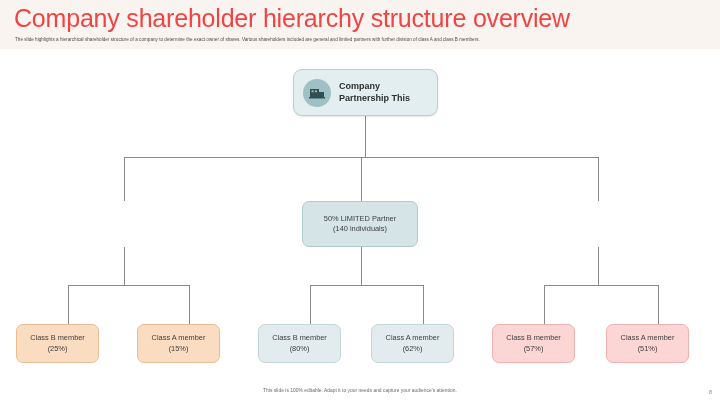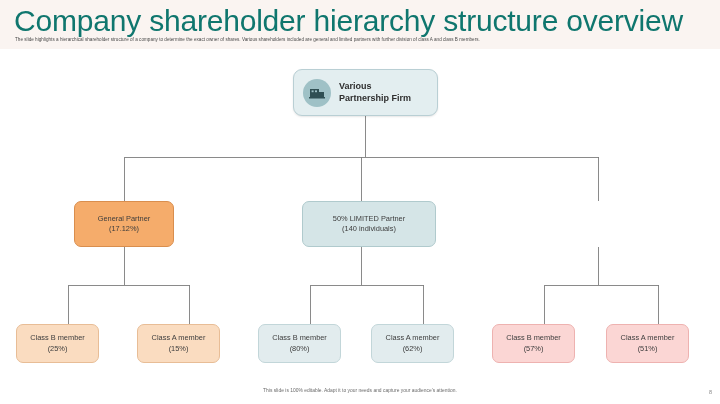--- a/index.html
+++ b/index.html
@@ -21,23 +21,23 @@
     position: absolute;
     left: 0; top: 0;
     width: 720px;
     height: 49px;
     background: #faf4f1;
   }
   .page-title {
     position: absolute;
     left: 14px;
     top: 4px;
-    font-size: 30px;
+    font-size: 25px;
     font-weight: 400;
-    color: #0f766e;
+    color: #ef4444;
     letter-spacing: -0.2px;
     white-space: nowrap;
   }
   .page-subtitle {
     position: absolute;
     left: 15px;
     top: 36.5px;
     width: 694px;
     font-size: 4.6px;
     line-height: 6px;
@@ -109,21 +109,21 @@
     line-height: 11.5px;
     font-weight: bold;
     color: #2f2f2f;
     text-align: left;
   }
   .root-label .ln2 { display: block; }
 
   
   .node-mid { width: 100px; height: 46px; top: 152px; }
   .node-mid-1 { left: 74px;  background: #f5ac6b; border: 1px solid #d98e4e; }
-  .node-mid-2 { left: 302px; width: 134px; background: #d5e5e7; border: 1px solid #b0cacd; }
+  .node-mid-2 { left: 302px; width: 116px; background: #d5e5e7; border: 1px solid #b0cacd; }
   .node-mid-3 { left: 548px; background: #f5aaa6; border: 1px solid #de8c88; }
 
   
   .node-leaf { width: 83px; height: 39px; top: 275px; }
   .leaf-orange { background: #fadcc0; border: 1px solid #e8bd96; }
   .leaf-teal   { background: #e2ecee; border: 1px solid #c2d6d9; }
   .leaf-pink   { background: #fbd6d4; border: 1px solid #eeb2b0; }
 
   .leaf-1 { left: 16px;  }
   .leaf-2 { left: 137px; }
@@ -194,31 +194,25 @@
       <span class="root-icon">
         <svg width="16" height="14" viewBox="0 0 16 14" aria-hidden="true">
           <rect x="1" y="3" width="9" height="8" fill="#2f4f53"></rect>
           <rect x="10" y="6" width="5" height="5" fill="#2f4f53"></rect>
           <rect x="2.6" y="4.4" width="2" height="1.8" fill="#9fc1c6"></rect>
           <rect x="6" y="4.4" width="2" height="1.8" fill="#9fc1c6"></rect>
           <rect x="0" y="11" width="16" height="1.5" fill="#2f4f53"></rect>
         </svg>
       </span>
       <span class="root-label">
-        <span>Various</span>
-        <span class="ln2">Partnership Firm</span>
-      </span>
-    </div>
-
-    <div class="node node-mid node-mid-1">
-      <span class="node-text">
-        <span>General Partner</span>
-        <span class="ln2">(17.12%)</span>
-      </span>
-    </div>
+        <span>Company</span>
+        <span class="ln2">Partnership This</span>
+      </span>
+    </div>
+
 
     <div class="node node-mid node-mid-2">
       <span class="node-text">
         <span>50% LIMITED  Partner</span>
         <span class="ln2">(140 individuals)</span>
       </span>
     </div>
 
 
     <div class="node node-leaf leaf-1 leaf-orange">

